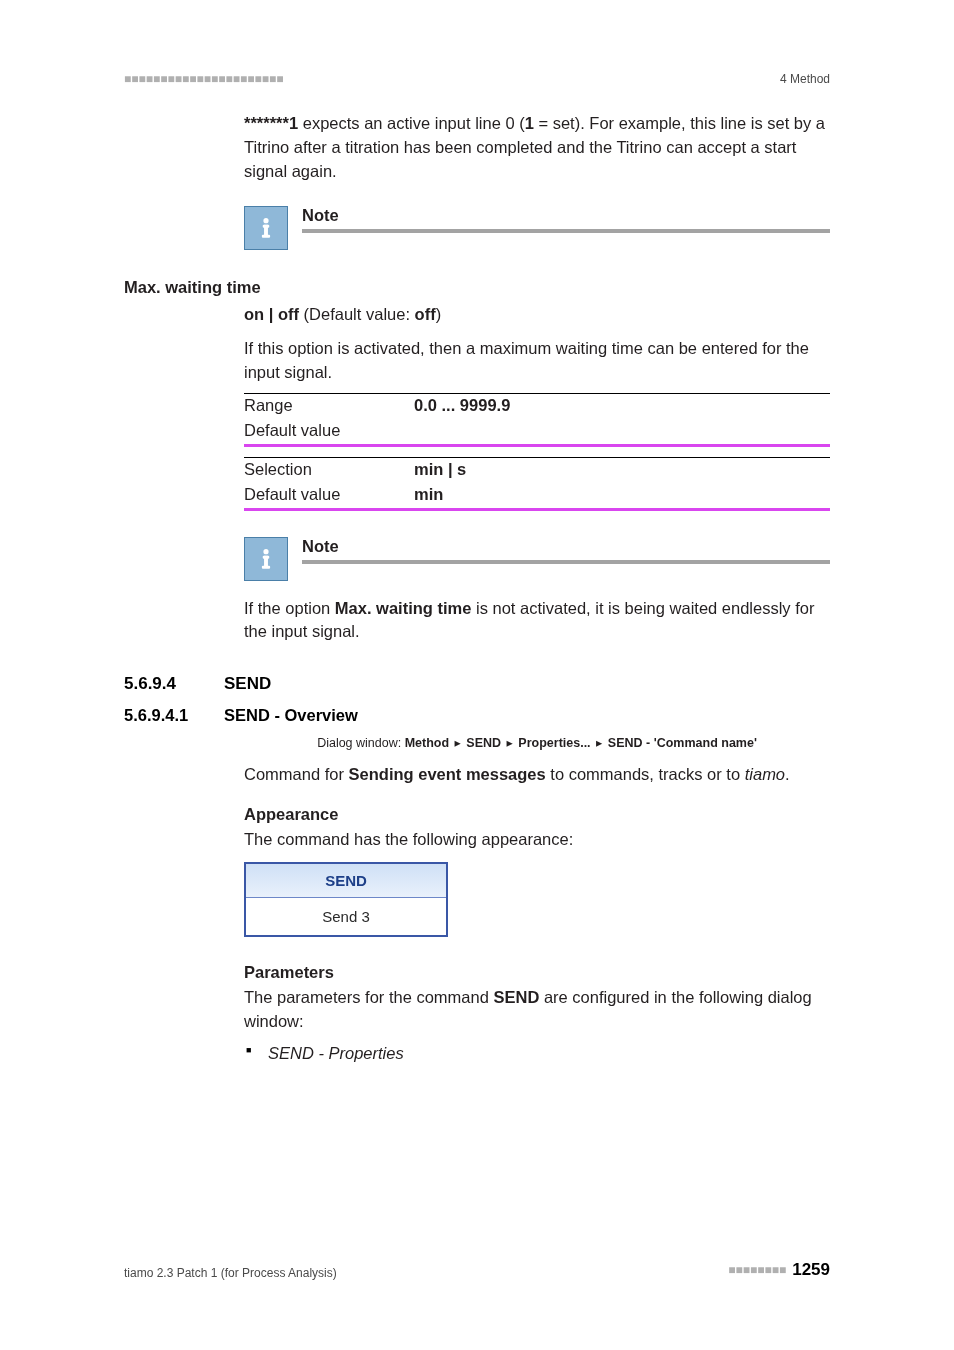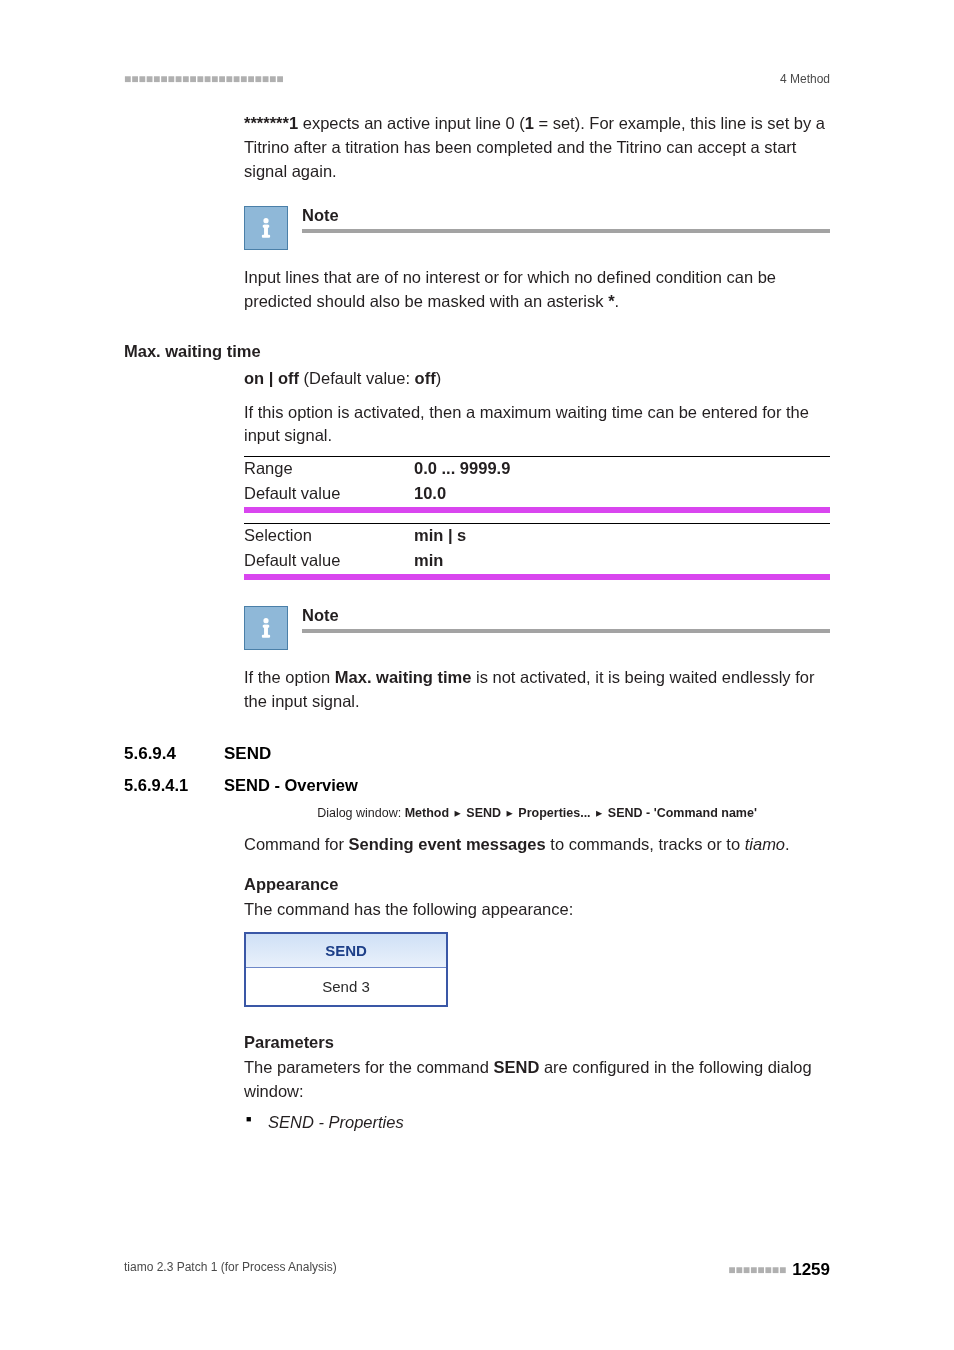--- a/index.html
+++ b/index.html
@@ -100,21 +100,21 @@
   .side-label {
     font-weight: 700;
     font-size: 16.5px;
     margin-top: 28px;
     margin-bottom: 6px;
   }
   
   .spec {
     margin-top: 8px;
     border-top: 1px solid #000;
-    border-bottom: 6px solid #d946ef;
+    border-bottom: 3px solid #d946ef;
   }
   .spec-row {
     display: flex;
     font-size: 16.5px;
     padding: 2px 0 4px 0;
   }
   .spec-k {
     width: 170px;
     flex: 0 0 170px;
   }
@@ -203,21 +203,21 @@
     color: #000;
   }
   
   .ftr {
     position: absolute;
     bottom: 70px;
     left: 124px;
     right: 124px;
     display: flex;
     justify-content: space-between;
-    align-items: flex-start;
+    align-items: flex-end;
   }
   .ftr-left {
     font-size: 12px;
     color: #4a4a4a;
   }
   .ftr-right {
     font-size: 12px;
     color: #4a4a4a;
     display: flex;
     align-items: center;
@@ -259,42 +259,38 @@
                 <circle cx="12" cy="5.2" r="2.4"></circle>
                 <rect x="9" y="9" width="6" height="2.8" rx="1"></rect>
                 <rect x="10.2" y="9" width="3.6" height="10"></rect>
                 <rect x="8.2" y="18.2" width="7.6" height="2.8" rx="1"></rect>
               </svg>
           </div>
           <div class="note-title-wrap">
             <div class="note-title">Note</div>
           </div>
         </div>
-        <div class="note-body">
-          <span>Input lines that are of no interest or for which no defined condition can be predicted should also be masked with an asterisk </span><span class="bold">*</span><span>.</span>
-        </div>
       </div>
     </div>
 
     <div class="side-label">Max. waiting time</div>
 
     <div class="body-col">
       <p class="p">
         <span class="bold">on | off</span><span> (Default value: </span><span class="bold">off</span><span>)</span>
       </p>
       <p class="p" style="margin-top:10px">If this option is activated, then a maximum waiting time can be entered for the input signal.</p>
 
       <div class="spec">
         <div class="spec-row">
           <div class="spec-k">Range</div>
           <div class="spec-v">0.0 ... 9999.9</div>
         </div>
         <div class="spec-row">
           <div class="spec-k">Default value</div>
-          <div class="spec-v">10.0</div>
         </div>
       </div>
 
       <div class="spec">
         <div class="spec-row">
           <div class="spec-k">Selection</div>
           <div class="spec-v">min | s</div>
         </div>
         <div class="spec-row">
           <div class="spec-k">Default value</div>

